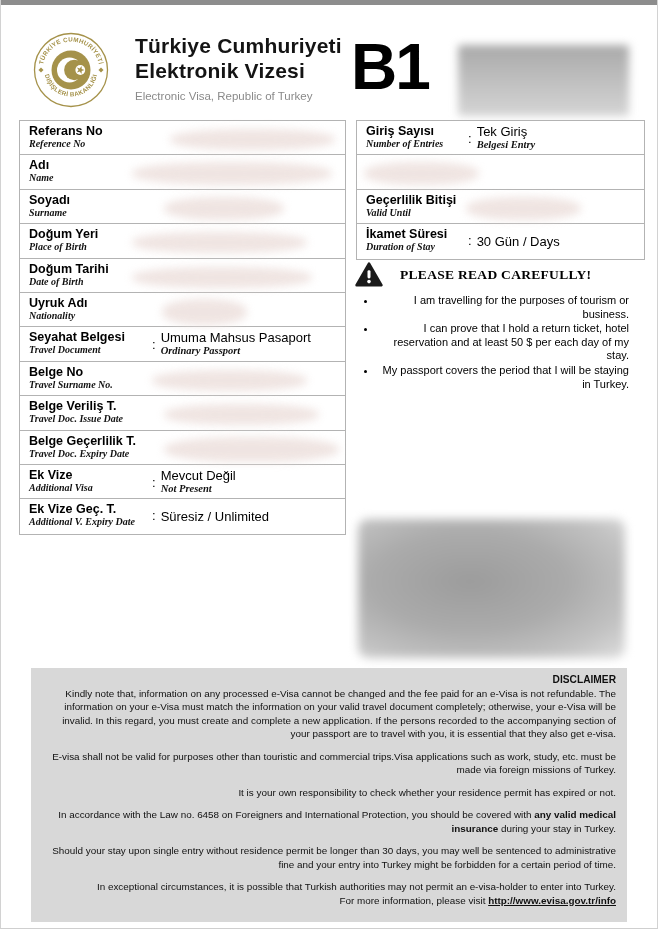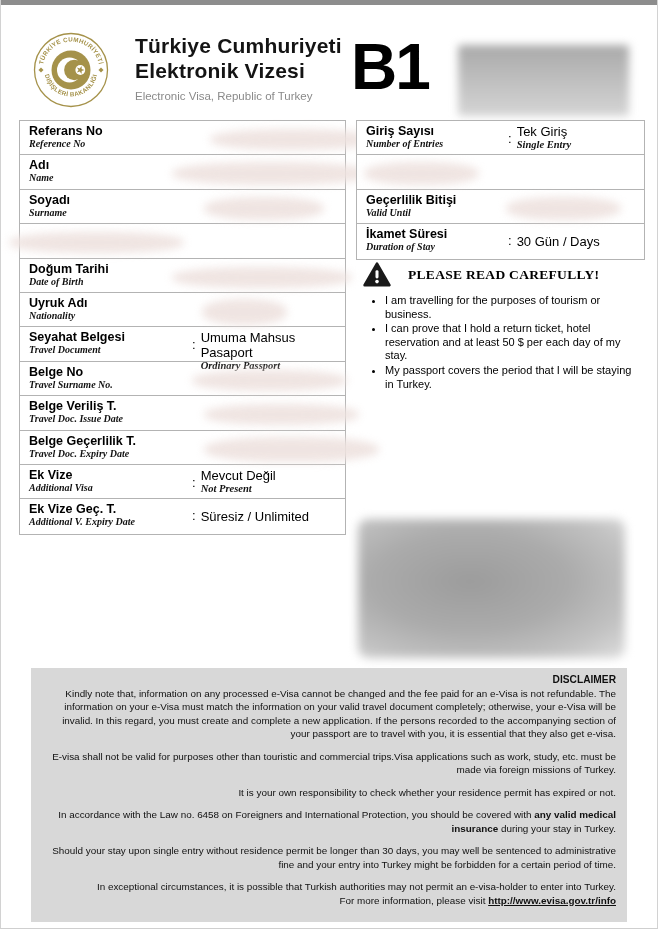--- a/index.html
+++ b/index.html
@@ -15,35 +15,35 @@
   .subtitle{margin-top:7px;font-size:11.5px;color:#8a8a8a;}
   .visa-type{position:absolute;left:350px;top:30px;font-size:64px;font-weight:bold;letter-spacing:-2px;color:#000;}
   .visa-no-blur{position:absolute;left:457px;top:45px;width:171px;height:71px;border-radius:3px;
         background:linear-gradient(180deg,#a9a9a9 0%,#bdbdbd 45%,#d5d5d5 100%);filter:blur(4px);}
 
   
   .ftable{position:absolute;border:1px solid #b3b3b3;box-sizing:border-box;background:#fff;}
   .t-left{left:18px;top:120px;width:327px;}
   .t-right{left:355px;top:120px;width:289px;}
   .frow{position:relative;display:flex;height:34.4px;box-sizing:border-box;border-bottom:1px solid #b3b3b3;
-        padding:3px 0 0 9px;gap:40px;}
+        padding:3px 0 0 9px;}
   .frow:last-child{border-bottom:none;}
   .lbl{width:123px;flex:none;}
   .t-right .lbl{width:102px;}
   .lbl-tr{font-size:12.5px;font-weight:bold;line-height:14px;color:#000;}
   .lbl-en{font-family:"Liberation Serif",serif;font-style:italic;font-weight:600;font-size:10px;line-height:11px;color:#111;}
   .val{flex:1;display:flex;position:relative;}
   .val.single{align-items:center;padding-bottom:3px;}
   .colon{font-size:13px;align-self:center;margin:0 5px 2px 0;}
   .v-tr{font-size:13px;line-height:15px;color:#000;}
   .v-en{font-family:"Liberation Serif",serif;font-style:italic;font-weight:600;font-size:10.5px;line-height:11px;color:#111;}
   .redact{position:absolute;filter:blur(4px);background:#eee2df;border-radius:45%;opacity:.9;}
 
   
-  .warning{position:absolute;left:362px;top:262px;width:274px;}
+  .warning{position:absolute;left:354px;top:262px;width:274px;text-align:right;}
   .warn-head{display:flex;align-items:center;}
   .warn-icon{width:28px;height:25px;flex:none;}
   .warn-title{font-family:"Liberation Serif",serif;font-weight:bold;font-size:13.5px;margin-left:17px;letter-spacing:0.3px;}
   .bullets{margin:7px 0 0 0;padding-left:22px;}
   .bullets li{font-size:11px;line-height:13.6px;margin-bottom:1px;}
 
   
   .qr-blur{position:absolute;left:357px;top:519px;width:267px;height:139px;border-radius:10px;
         background:radial-gradient(ellipse at 42% 45%, #9c9c9c 0%, #ababab 45%, #c2c2c2 75%, #dedede 100%);
         filter:blur(5px);}
@@ -114,20 +114,24 @@
     <div class="frow">
       <div class="lbl">
           <div class="lbl-tr">Soyadı</div>
           <div class="lbl-en">Surname</div>
         </div>
       <div class="val">
           <div class="redact" style="left:12px;top:4px;width:120px;height:23px;"></div>
         </div>
     </div>
     <div class="frow">
+      <div class="lbl">
+          <div class="lbl-tr">Doğum Yeri</div>
+          <div class="lbl-en">Place of Birth</div>
+        </div>
       <div class="val">
           <div class="redact" style="left:-20px;top:5px;width:175px;height:21px;"></div>
         </div>
     </div>
     <div class="frow">
       <div class="lbl">
           <div class="lbl-tr">Doğum Tarihi</div>
           <div class="lbl-en">Date of Birth</div>
         </div>
       <div class="val">
@@ -211,21 +215,21 @@
   <div class="ftable t-right">
     <div class="frow">
       <div class="lbl">
           <div class="lbl-tr">Giriş Sayısı</div>
           <div class="lbl-en">Number of Entries</div>
         </div>
       <div class="val">
           <span class="colon">:</span>
         <div class="vlines">
             <div class="v-tr">Tek Giriş</div>
-            <div class="v-en">Single Entry</div>
+            <div class="v-en">Belgesi Entry</div>
           </div>
       </div>
     </div>
     <div class="frow">
       <div class="val">
           <div class="redact" style="left:-2px;top:4px;width:115px;height:23px;"></div>
         </div>
     </div>
     <div class="frow">
       <div class="lbl">

